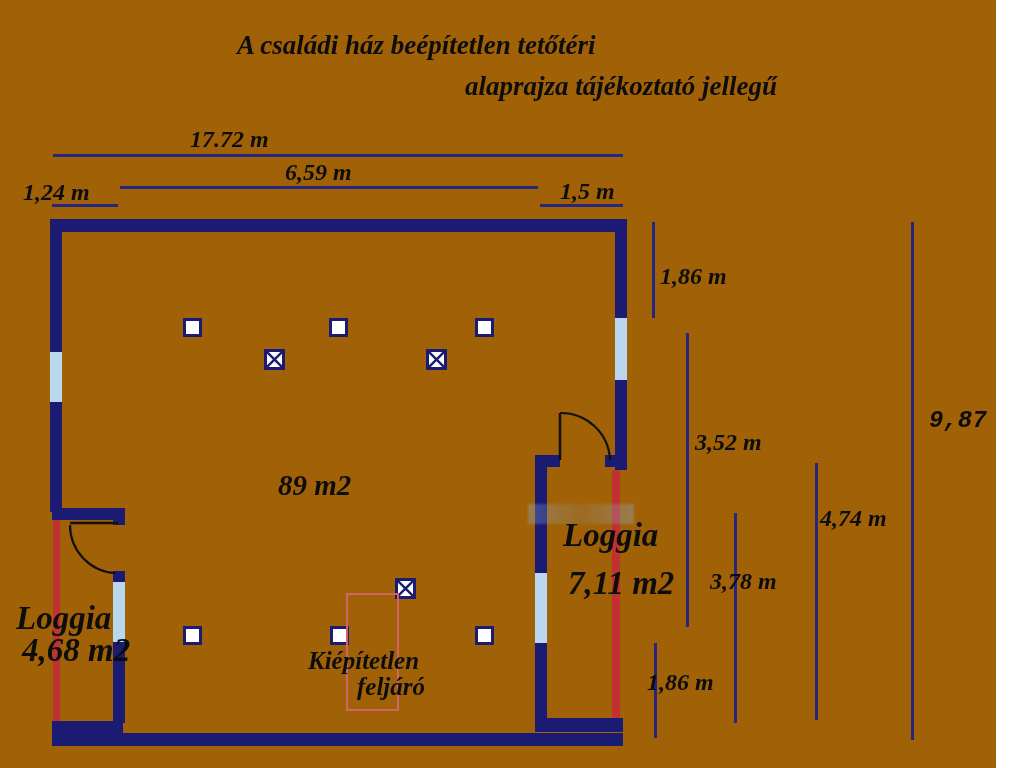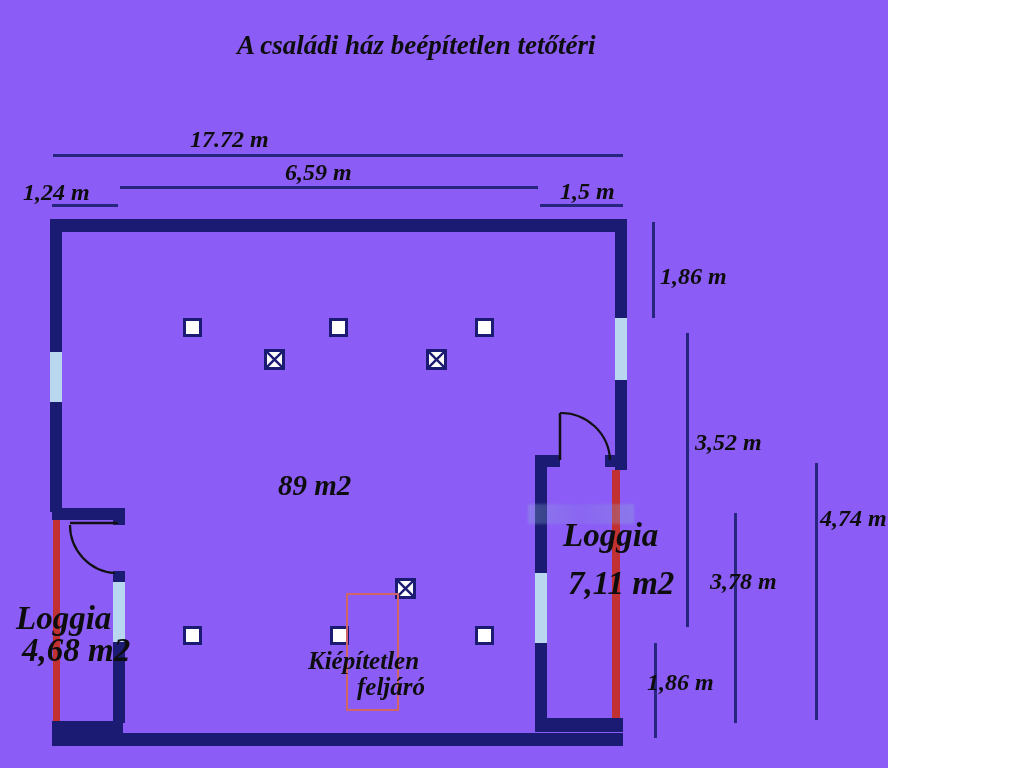--- a/index.html
+++ b/index.html
@@ -5,21 +5,21 @@
   :root{
     --wall:#1b1b73;
     --window:#b9d7ee;
     --open:#c23131;
     --stairs:#d06565;
     --dim:#26267e;
     --text:#0d0d0d;
   }
   html,body{margin:0;padding:0;background:#ffffff;}
   .canvas{
-    position:relative;width:888px;height:768px;background:#8b5cf6;overflow:hidden;
+    position:relative;width:996px;height:768px;background:#a16207;overflow:hidden;
     font-family:"Liberation Serif","DejaVu Serif",serif;
     font-style:italic;font-weight:bold;color:var(--text);
   }
   .wall{position:absolute;background:var(--wall);}
   .window{position:absolute;background:var(--window);}
   .open-edge{position:absolute;background:var(--open);}
   .dimline-h{position:absolute;height:3px;background:var(--dim);}
   .dimline-v{position:absolute;width:3px;background:var(--dim);}
   .lbl{position:absolute;white-space:nowrap;line-height:1;}
   .t-title{font-size:27px;}
@@ -35,20 +35,21 @@
   .watermark{position:absolute;left:528px;top:504px;width:106px;height:20px;
     background:linear-gradient(90deg,rgba(140,175,215,.35),rgba(140,175,215,.12),rgba(140,175,215,.35));
     filter:blur(1px);}
 </style>
 </head>
 <body>
 
 <div class="canvas">
 
   <div class="lbl t-title" style="left:237px;top:32px;">A családi ház beépítetlen tetőtéri</div>
+  <div class="lbl t-title" style="left:465px;top:73px;">alaprajza tájékoztató jellegű</div>
 
   <div class="lbl t-dim" style="left:190px;top:127px;">17.72 m</div>
   <div class="dimline-h" style="left:53px;top:154px;width:570px;"></div>
 
   <div class="lbl t-dim" style="left:285px;top:160px;">6,59 m</div>
   <div class="dimline-h" style="left:120px;top:186px;width:418px;"></div>
 
   <div class="lbl t-dim" style="left:23px;top:180px;">1,24 m</div>
   <div class="dimline-h" style="left:52px;top:204px;width:66px;"></div>
 

